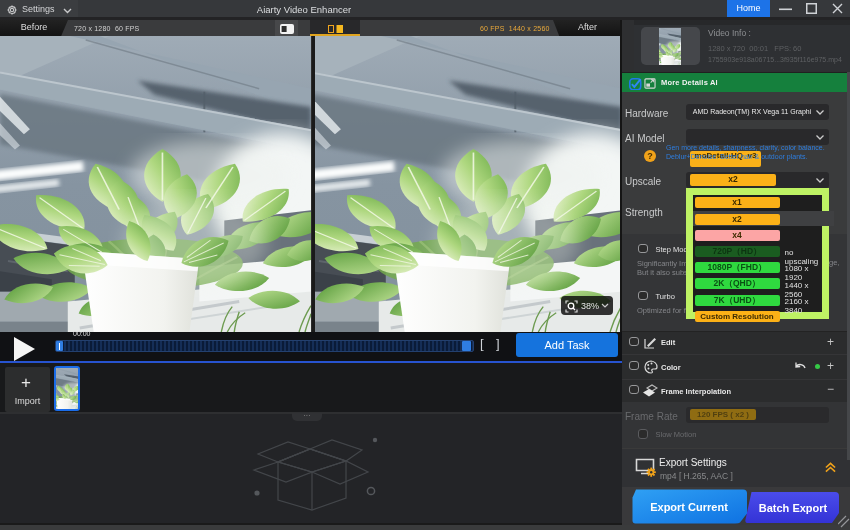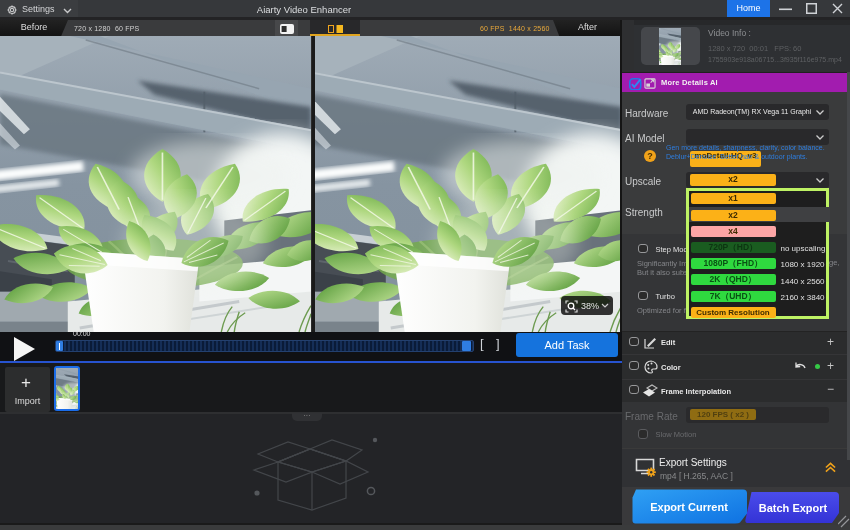--- a/index.html
+++ b/index.html
@@ -51,21 +51,21 @@
 #bottomline{position:absolute;left:0;top:523px;width:850px;height:2px;background:#1a1a1a;}
 
 #rpanel{position:absolute;left:622px;top:20px;width:228px;height:505px;background:#2e2f31;}
 .sec{position:absolute;left:0;width:228px;}
 #vinfo{top:0;height:51px;background:#2e3033;margin-left:12px;}
 #vthumbBox{position:absolute;left:7px;top:7px;width:59px;height:38px;background:#45474b;border-radius:5px;}
 #vthumb{position:absolute;left:25px;top:8px;width:22px;height:37px;background:#8e9ca8;overflow:hidden;}
 .vi1{position:absolute;left:74px;top:8px;font-size:8.5px;color:#8e9093;}
 .vi2{position:absolute;left:74px;top:24px;font-size:7.5px;color:#5e6063;}
 .vi3{position:absolute;left:74px;top:36px;font-size:7px;color:#5e6063;}
-#mdhead{top:52px;height:19.5px;background:#a21caf;border-top:1px solid #202020;}
+#mdhead{top:52px;height:19.5px;background:#15803d;border-top:1px solid #202020;}
 #mdhead .t{position:absolute;left:39px;top:5px;font-size:7.5px;font-weight:bold;color:#f2f2f2;letter-spacing:0.2px;}
 #mdbody{top:71.5px;height:142.5px;background:#3a3b3c;}
 .rlabel{position:absolute;left:3px;font-size:10px;color:#c9cacb;}
 .dd{position:absolute;left:64px;width:143px;height:16px;background:#29292b;border-radius:3px;}
 .dd .txt{position:absolute;left:0;top:0;width:132px;height:16px;text-align:center;line-height:16px;font-size:7px;color:#eaeaea;white-space:nowrap;}
 .chev{position:absolute;right:5px;top:6px;width:8px;height:5px;}
 .pill{position:absolute;background:#fbb118;border-radius:2px;text-align:center;color:#3c2a00;font-weight:bold;}
 #qmark{position:absolute;left:22px;top:58px;width:12px;height:12px;border-radius:50%;background:#f0a21a;color:#472f00;font-size:9px;font-weight:bold;text-align:center;line-height:12px;}
 .desc{position:absolute;left:44px;font-size:7px;color:#2e7ee0;}
 #stepsec{top:214px;height:97px;background:#343537;}
@@ -74,21 +74,21 @@
 .gdesc{position:absolute;font-size:7.5px;color:#85868a;}
 #rowEdit{top:311px;height:22.5px;background:#2b2c2d;border-top:1px solid #232323;}
 #rowColor{top:333.5px;height:25px;background:#2b2c2d;border-top:1px solid #353537;}
 #rowFI{top:358.5px;height:23px;background:#2b2c2d;border-top:1px solid #353537;}
 .rowt{position:absolute;left:39px;font-size:7.5px;font-weight:bold;color:#e8e8e8;}
 .plusic{position:absolute;left:205px;font-size:12px;font-weight:400;color:#c4c4c4;}
 #fibody{top:381.5px;height:46.5px;background:#333436;}
 #exportsec{top:428px;height:38.5px;background:#303134;border-top:1px solid #3a3a3a;}
 #btnarea{top:466.5px;height:38.5px;background:#39393b;}
 
-#ddpanel{position:absolute;left:63.5px;top:167.5px;width:143px;height:131px;background:#1e1e1e;border:3px solid #bef264;z-index:30;}
+#ddpanel{position:absolute;left:63.5px;top:167.5px;width:143px;height:131px;background:#1e1e1e;border:7px solid #bef264;z-index:30;}
 .opt{position:absolute;left:2px;width:85px;height:11px;border-radius:2px;font-size:8.5px;text-align:center;line-height:11px;font-weight:bold;}
 .optlbl{position:absolute;left:92px;font-size:8px;color:#e0e0e0;}
 .hoverrow{position:absolute;left:0;top:16.5px;width:141px;height:15px;background:#3f4042;}
 </style></head>
 <body>
 <div id="app">
 
   <svg width="0" height="0" style="position:absolute">
     <defs>
       <linearGradient id="bgG" x1="0" y1="0" x2="0" y2="1">

